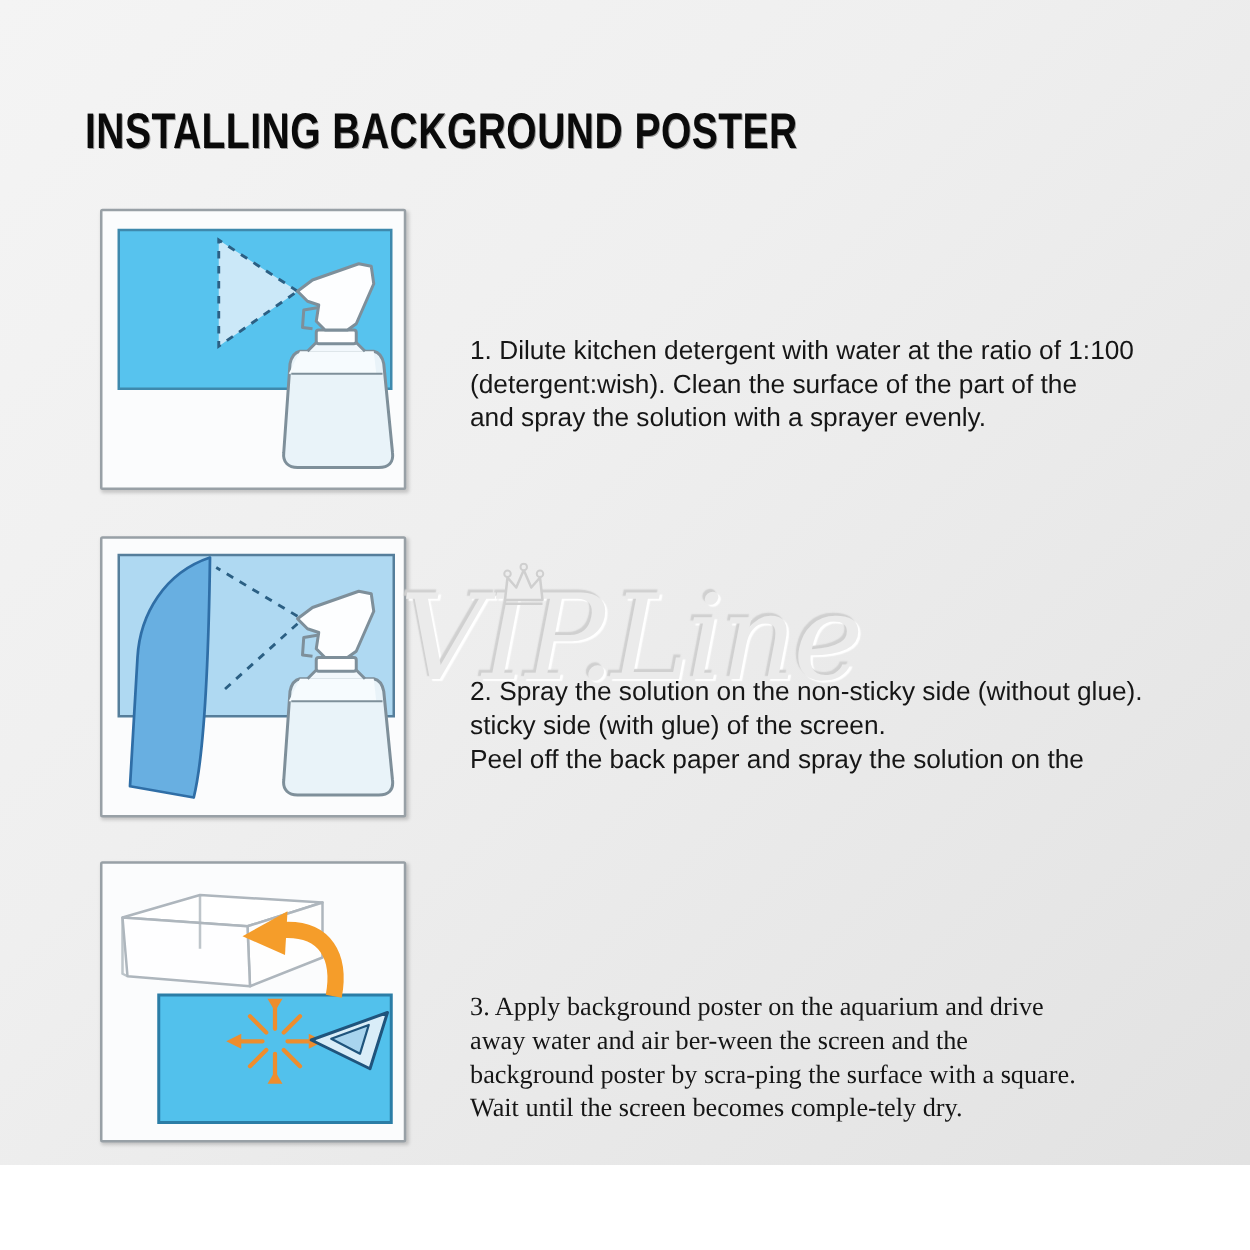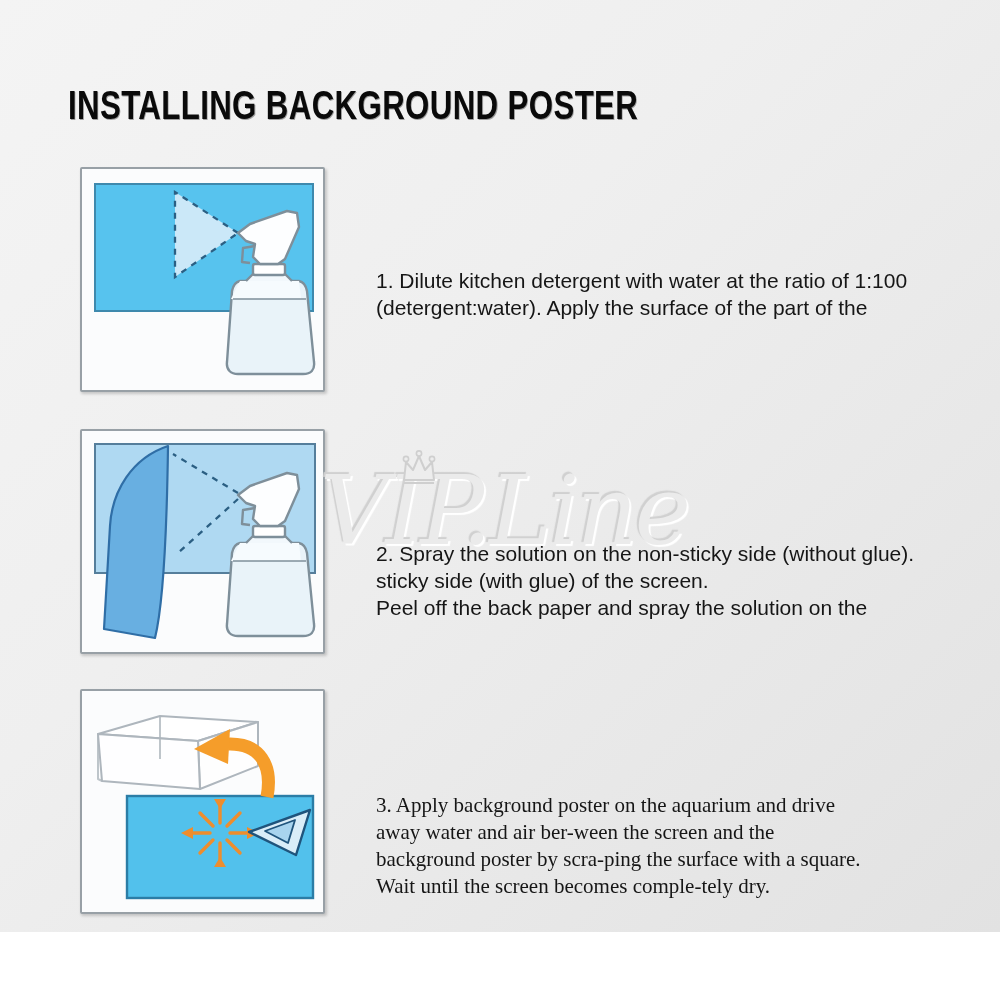--- a/index.html
+++ b/index.html
@@ -122,21 +122,22 @@
       <path d="M8,30 L10,12 L17,20 L23,6 L29,20 L36,12 L38,30 Z M8,33 L38,33" fill="#ededed" stroke="#cfcfcf" stroke-width="2" stroke-linejoin="round"></path>
       <circle cx="10" cy="9" r="2.6" fill="#ededed" stroke="#cfcfcf" stroke-width="1.6"></circle>
       <circle cx="23" cy="3.5" r="2.6" fill="#ededed" stroke="#cfcfcf" stroke-width="1.6"></circle>
       <circle cx="36" cy="9" r="2.6" fill="#ededed" stroke="#cfcfcf" stroke-width="1.6"></circle>
     </svg>
     <div class="wm-text">VIP.Line</div>
   </div>
 
   <div class="step-text" id="text-1">
     <div>1. Dilute kitchen detergent with water at the ratio of 1:100</div>
-    <div>(detergent:water). Apply the surface of the part of the</div>
+    <div>(detergent:wish). Clean the surface of the part of the</div>
+    <div>and spray the solution with a sprayer evenly.</div>
   </div>
 
   <div class="step-text" id="text-2">
     <div>2. Spray the solution on the non-sticky side (without glue).</div>
     <div>sticky side (with glue) of the screen.</div>
     <div>Peel off the back paper and spray the solution on the</div>
   </div>
 
   <div class="step-text" id="text-3">
     <div>3. Apply background poster on the aquarium and drive</div>

